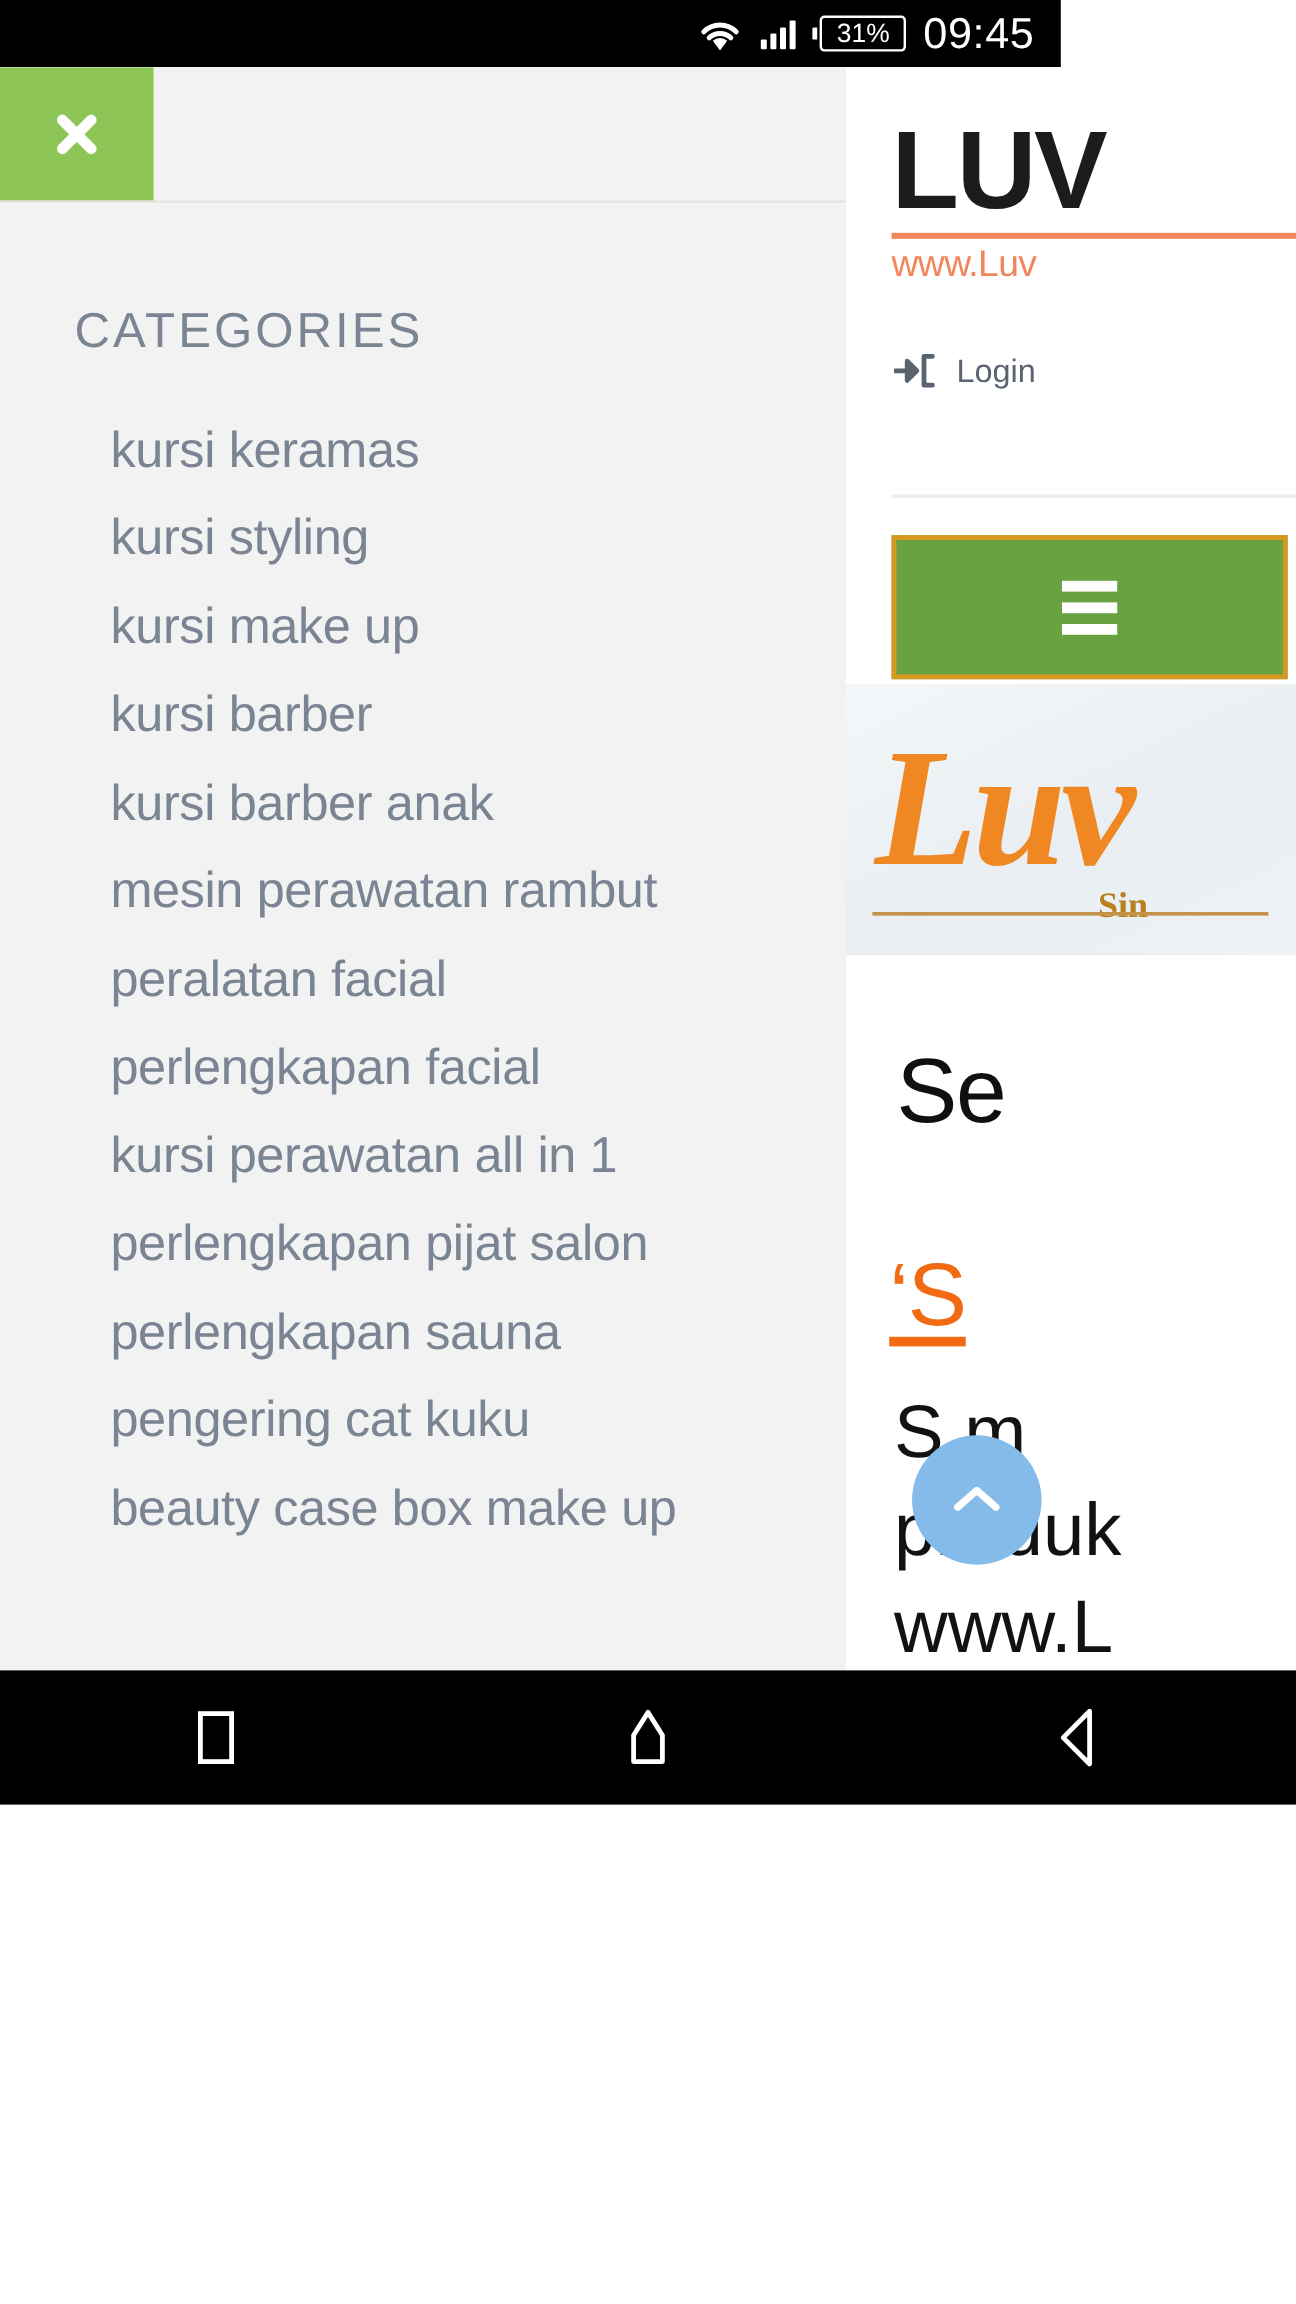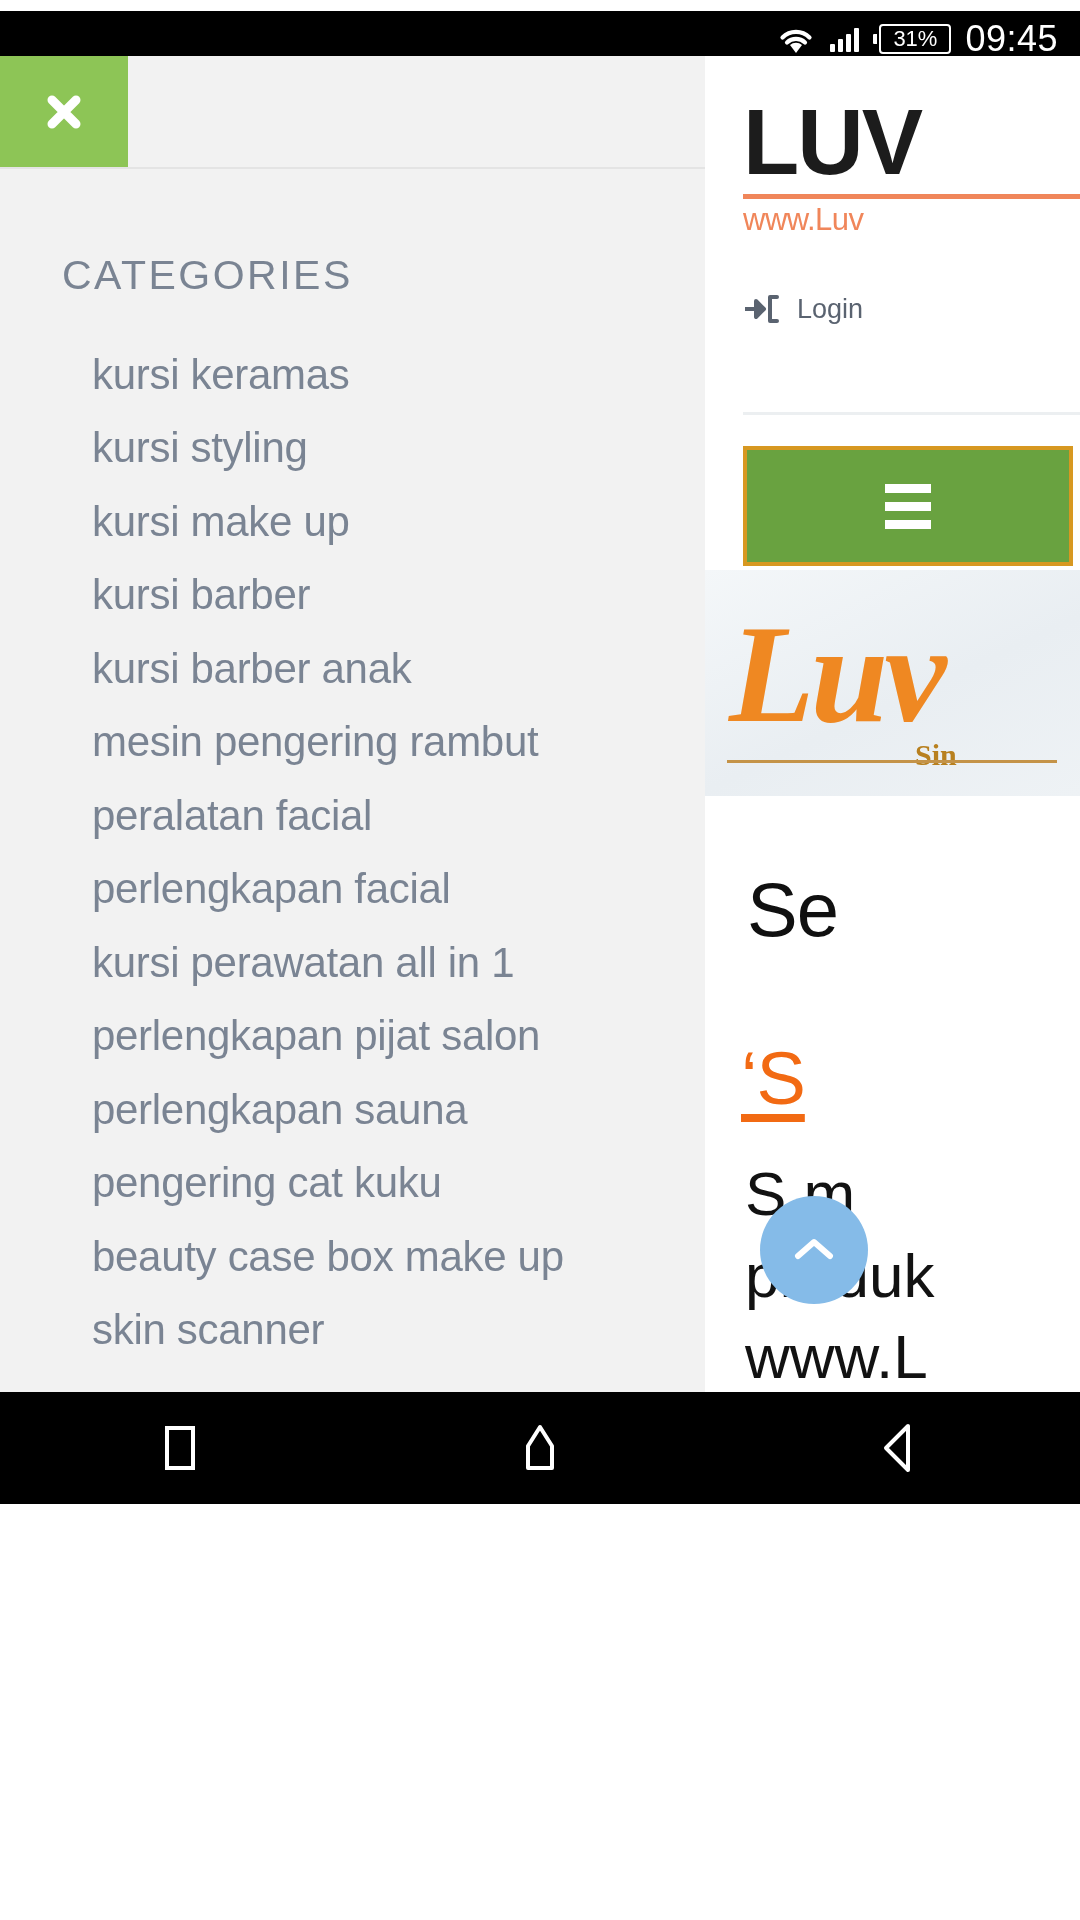--- a/index.html
+++ b/index.html
@@ -5,22 +5,22 @@
   * { margin:0; padding:0; box-sizing:border-box; }
   html, body {
     width:1080px; height:1920px;
     font-family:"Liberation Sans", sans-serif;
     background:#ffffff;
     overflow:hidden;
   }
 
   
   .status-bar{
-    position:absolute; top:11px; left:0;
-    width:1080px; height:56px;
+    position:absolute; top:0; left:0;
+    width:884px; height:56px;
     background:#000000;
     display:flex; align-items:center; justify-content:flex-end;
     padding-right:22px;
   }
   .status-right{ display:flex; align-items:center; gap:14px; }
   .wifi-icon svg{ display:block; }
   .signal-icon{ display:flex; align-items:flex-end; gap:3px; height:26px; }
   .signal-icon i{ display:block; width:5px; background:#ffffff; border-radius:1px; }
   .signal-icon i:nth-child(1){ height:8px; }
   .signal-icon i:nth-child(2){ height:13px; }
@@ -305,21 +305,21 @@
       <li class="oc-item">
         <span class="oc-item-label">kursi make up</span>
       </li>
       <li class="oc-item">
         <span class="oc-item-label">kursi barber</span>
       </li>
       <li class="oc-item">
         <span class="oc-item-label">kursi barber anak</span>
       </li>
       <li class="oc-item">
-        <span class="oc-item-label">mesin pengering rambut</span>
+        <span class="oc-item-label">mesin perawatan rambut</span>
       </li>
       <li class="oc-item">
         <span class="oc-item-label">peralatan facial</span>
       </li>
       <li class="oc-item">
         <span class="oc-item-label">perlengkapan facial</span>
       </li>
       <li class="oc-item">
         <span class="oc-item-label">kursi perawatan all in 1</span>
       </li>
@@ -327,23 +327,20 @@
         <span class="oc-item-label">perlengkapan pijat salon</span>
       </li>
       <li class="oc-item">
         <span class="oc-item-label">perlengkapan sauna</span>
       </li>
       <li class="oc-item">
         <span class="oc-item-label">pengering cat kuku</span>
       </li>
       <li class="oc-item">
         <span class="oc-item-label">beauty case box make up</span>
-      </li>
-      <li class="oc-item">
-        <span class="oc-item-label">skin scanner</span>
       </li>
     </ul>
   </div>
 
   <div class="navbar">
     <div class="nav-btn">
       <span>
         <svg width="46" height="56" viewBox="0 0 46 56">
           <rect x="10" y="8" width="26" height="40" stroke="#ffffff" stroke-width="4" fill="none"></rect>
         </svg>

